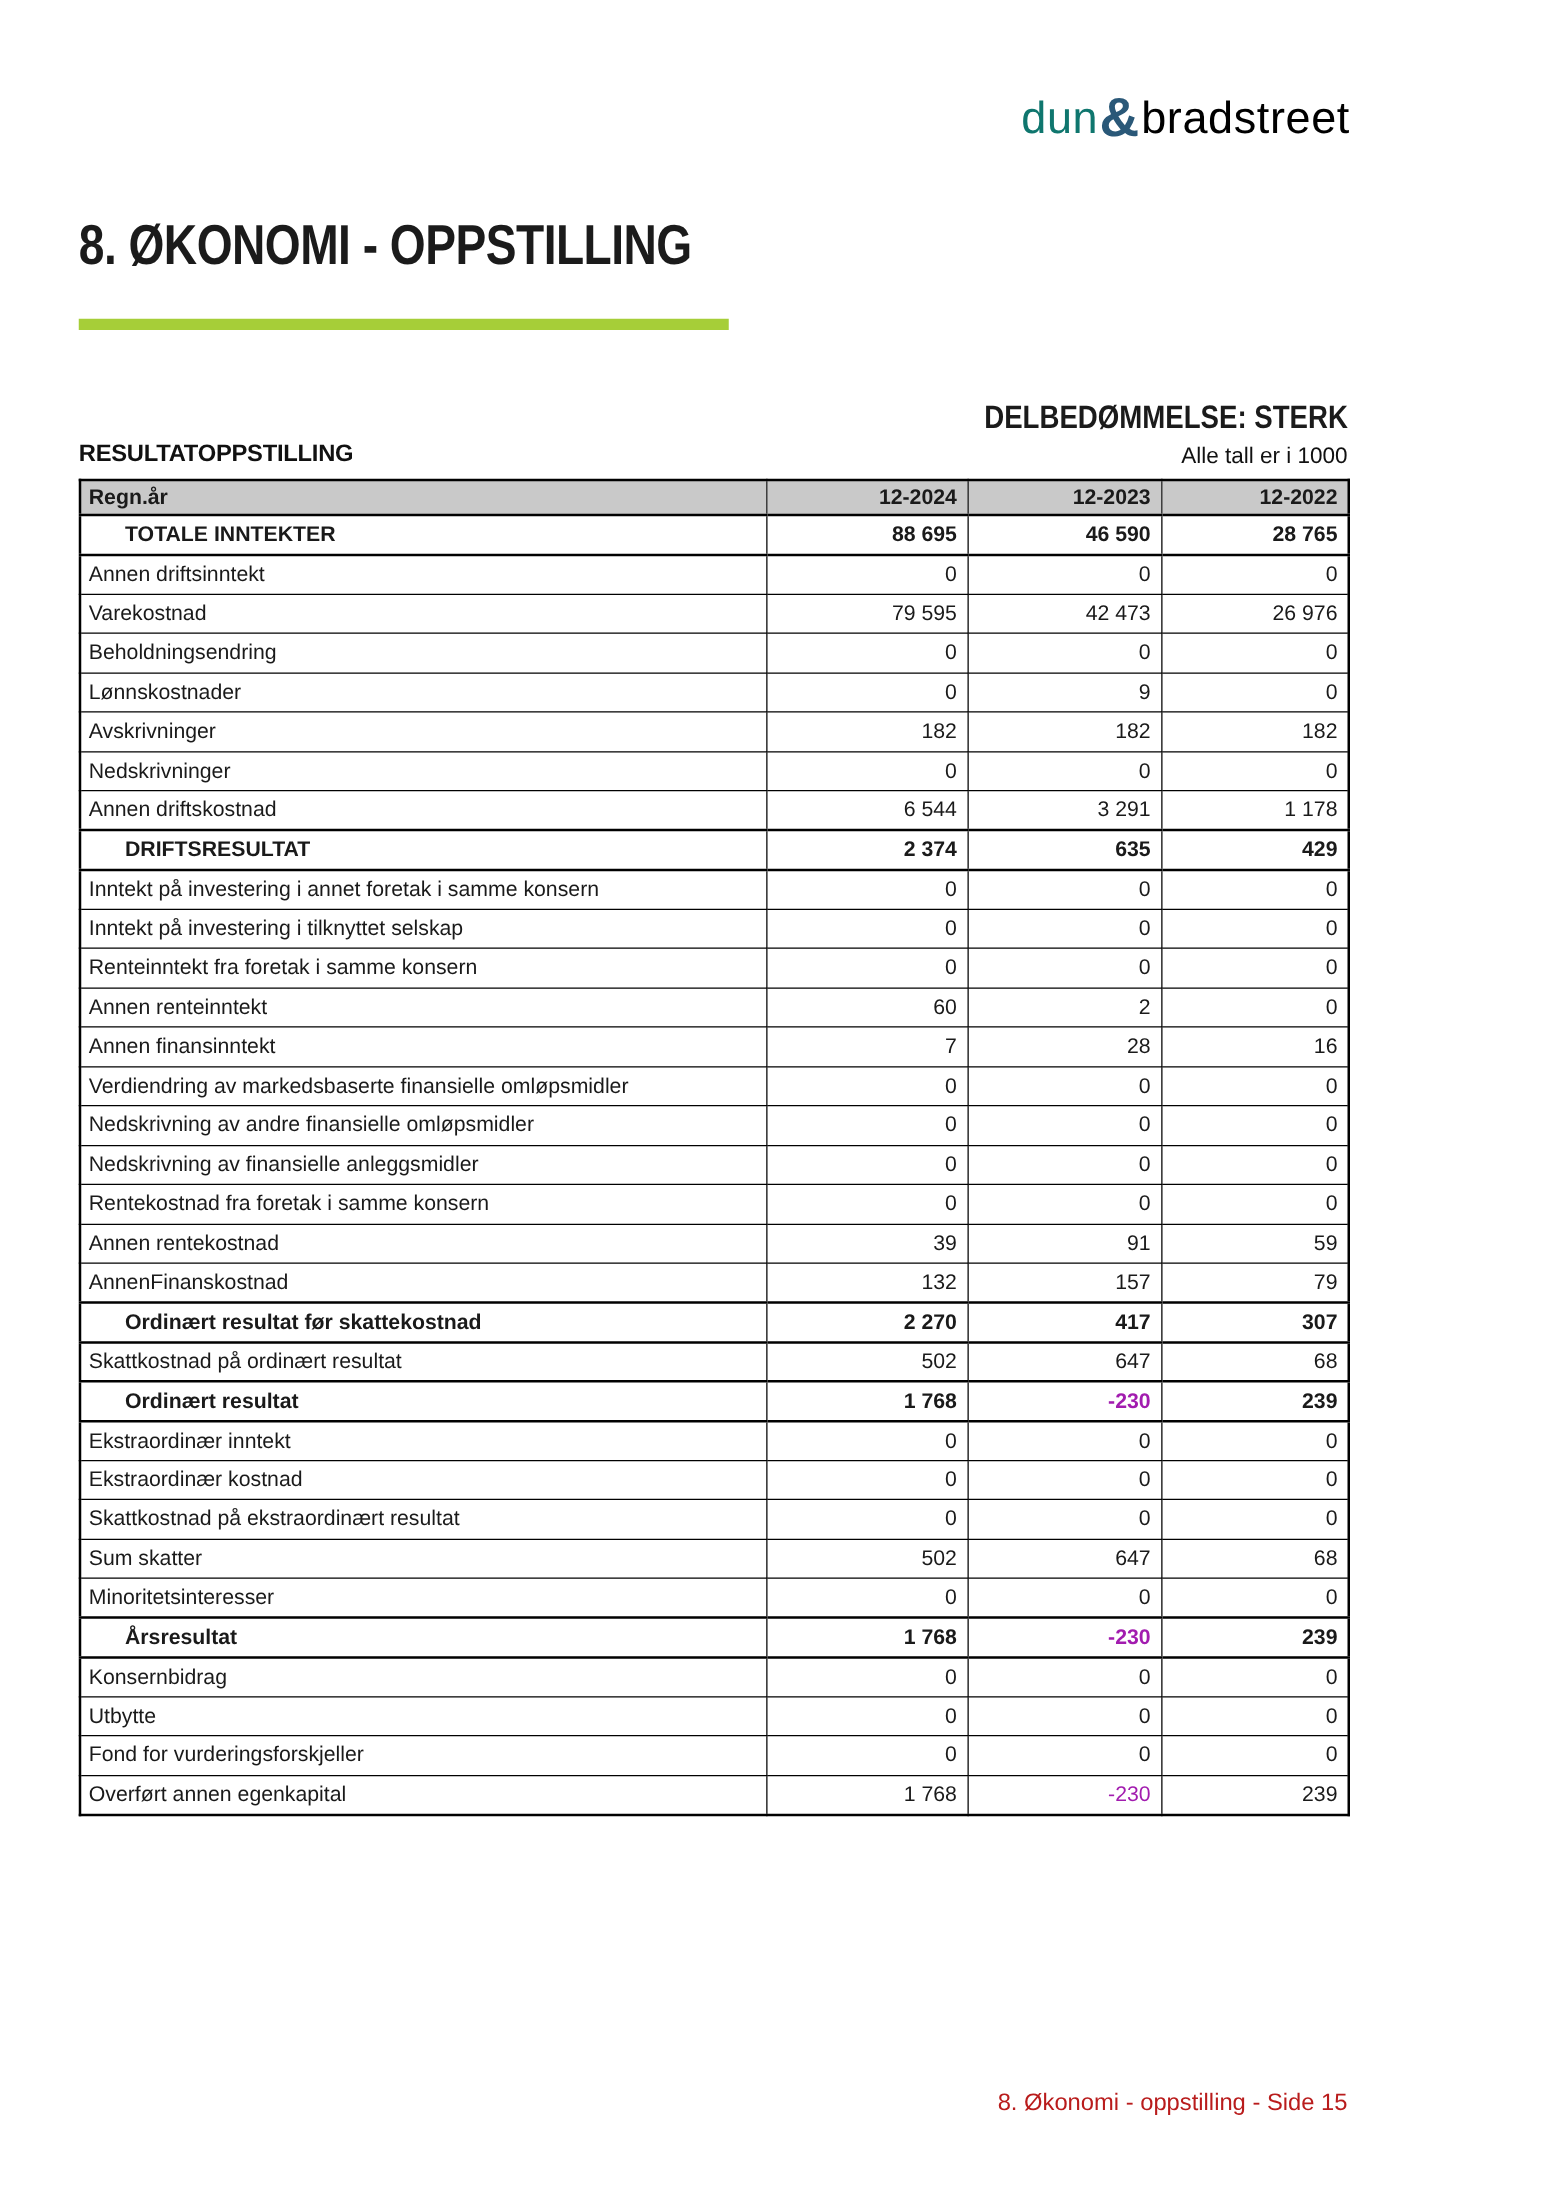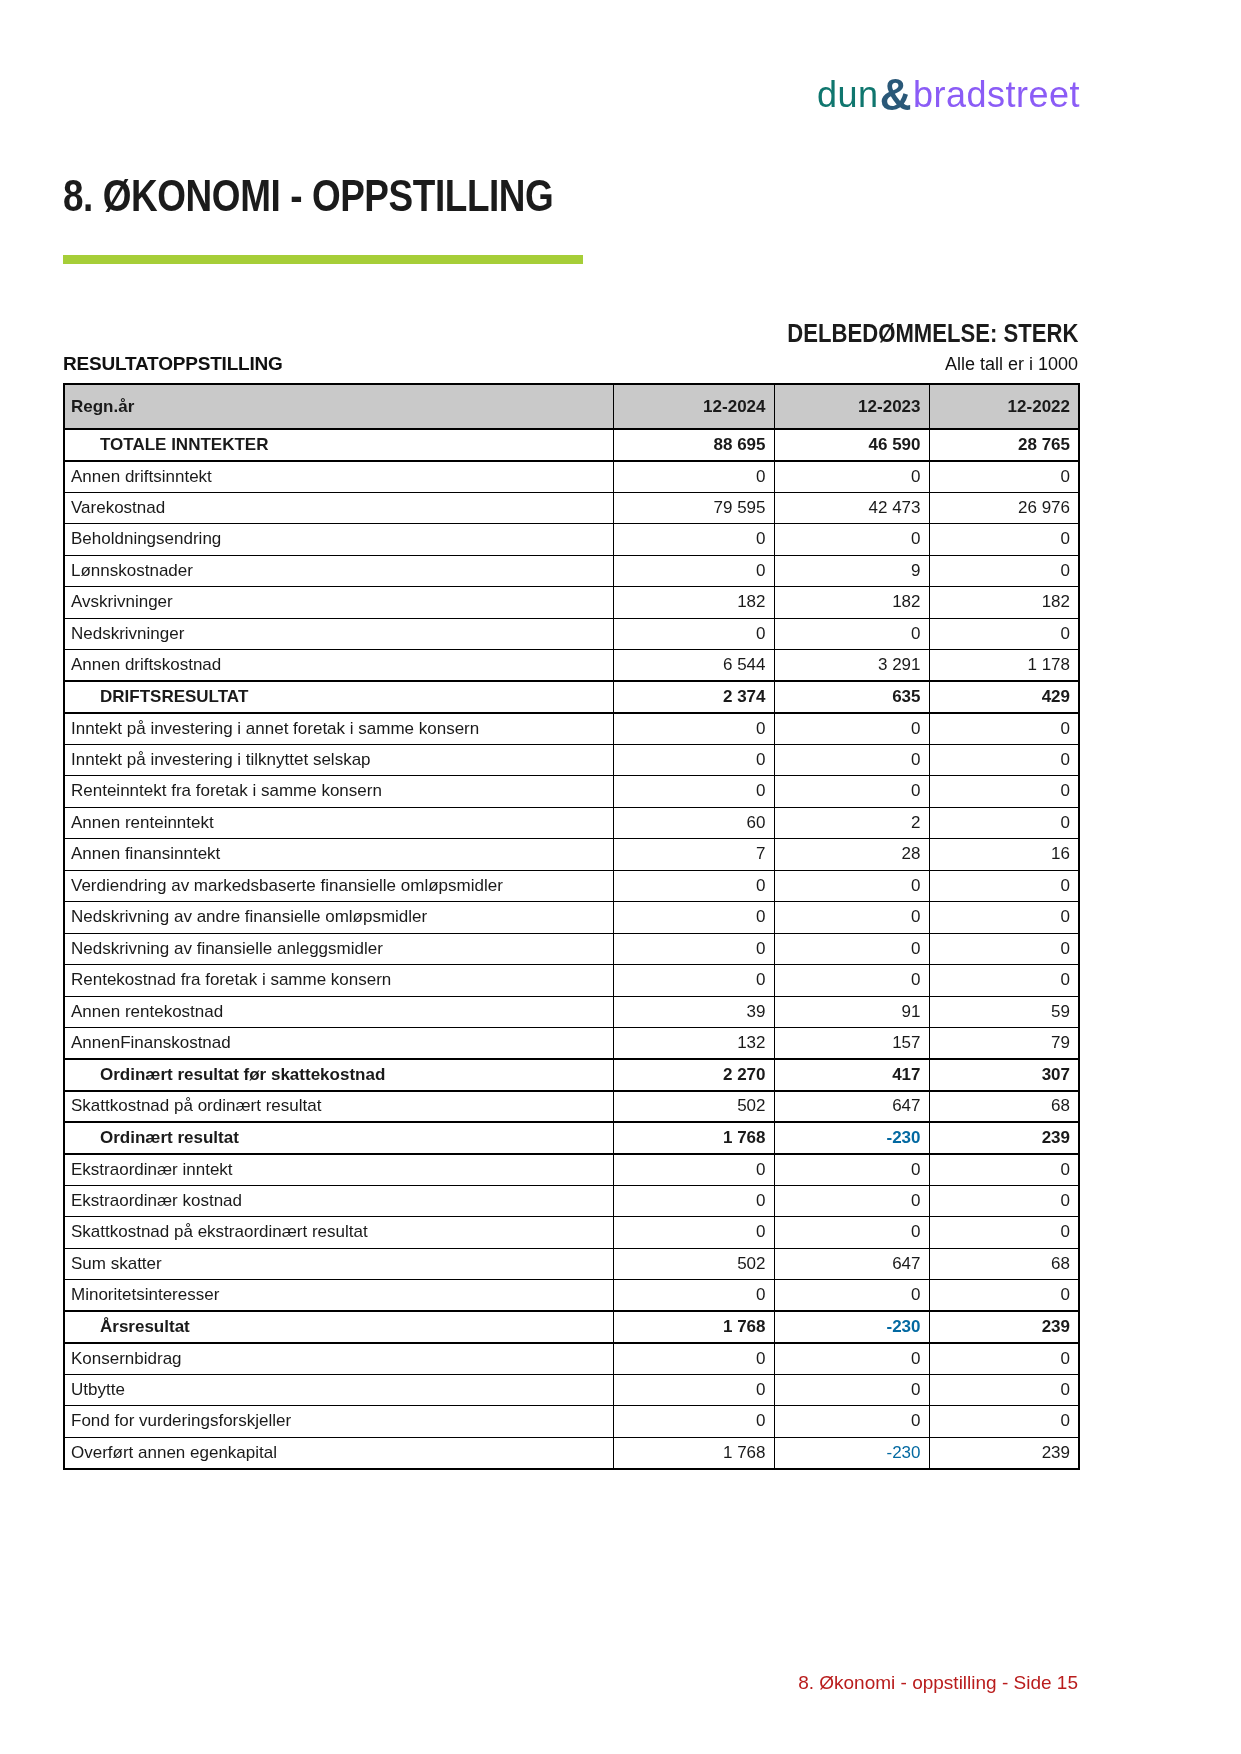--- a/index.html
+++ b/index.html
@@ -12,21 +12,21 @@
   }
 
   
   .logo {
     position: absolute; top: 70px; right: 161px;
     font-size: 36px; font-weight: 400; letter-spacing: 0.5px;
     white-space: nowrap;
   }
   .logo .dun        { color: #0f766e; }
   .logo .amp        { color: #2a5878; font-weight: 600; font-size: 44px; vertical-align: -3px; padding: 0 1px; }
-  .logo .bradstreet { color: #8b5cf6; }
+  .logo .bradstreet { color: #000000; }
 
   
   .page-title {
     position: absolute; left: 63px; top: 170px;
     font-size: 45px; font-weight: bold; color: #1b1b1b;
     letter-spacing: -0.5px; white-space: nowrap;
     transform: scaleX(0.82); transform-origin: left center;
   }
   .title-bar {
     position: absolute; left: 63px; top: 255px;
@@ -68,28 +68,28 @@
     height: 31.5px;
     padding: 0 8px 0 6px;
     white-space: nowrap; overflow: hidden;
     vertical-align: middle;
   }
   table.results thead th {
     background: #c9c9c9;
     font-weight: bold;
     text-align: right;
     border-bottom: 2px solid #000;
-    height: 45px;
+    height: 28px;
   }
   table.results thead th.label-cell { text-align: left; }
   td.label-cell { text-align: left; }
   td.value-cell { text-align: right; }
   tr.bold-row td { font-weight: bold; padding-left: 35px; }
   tr.bold-row td { border-top: 2px solid #000; border-bottom: 2px solid #000; }
-  td.neg { color: #0369a1; }
+  td.neg { color: #a21caf; }
 
   
   .footer {
     position: absolute; right: 163px; top: 1672px;
     font-size: 19px; color: #b91c1c;
     white-space: nowrap;
   }
 </style>
 </head>
 <body>

